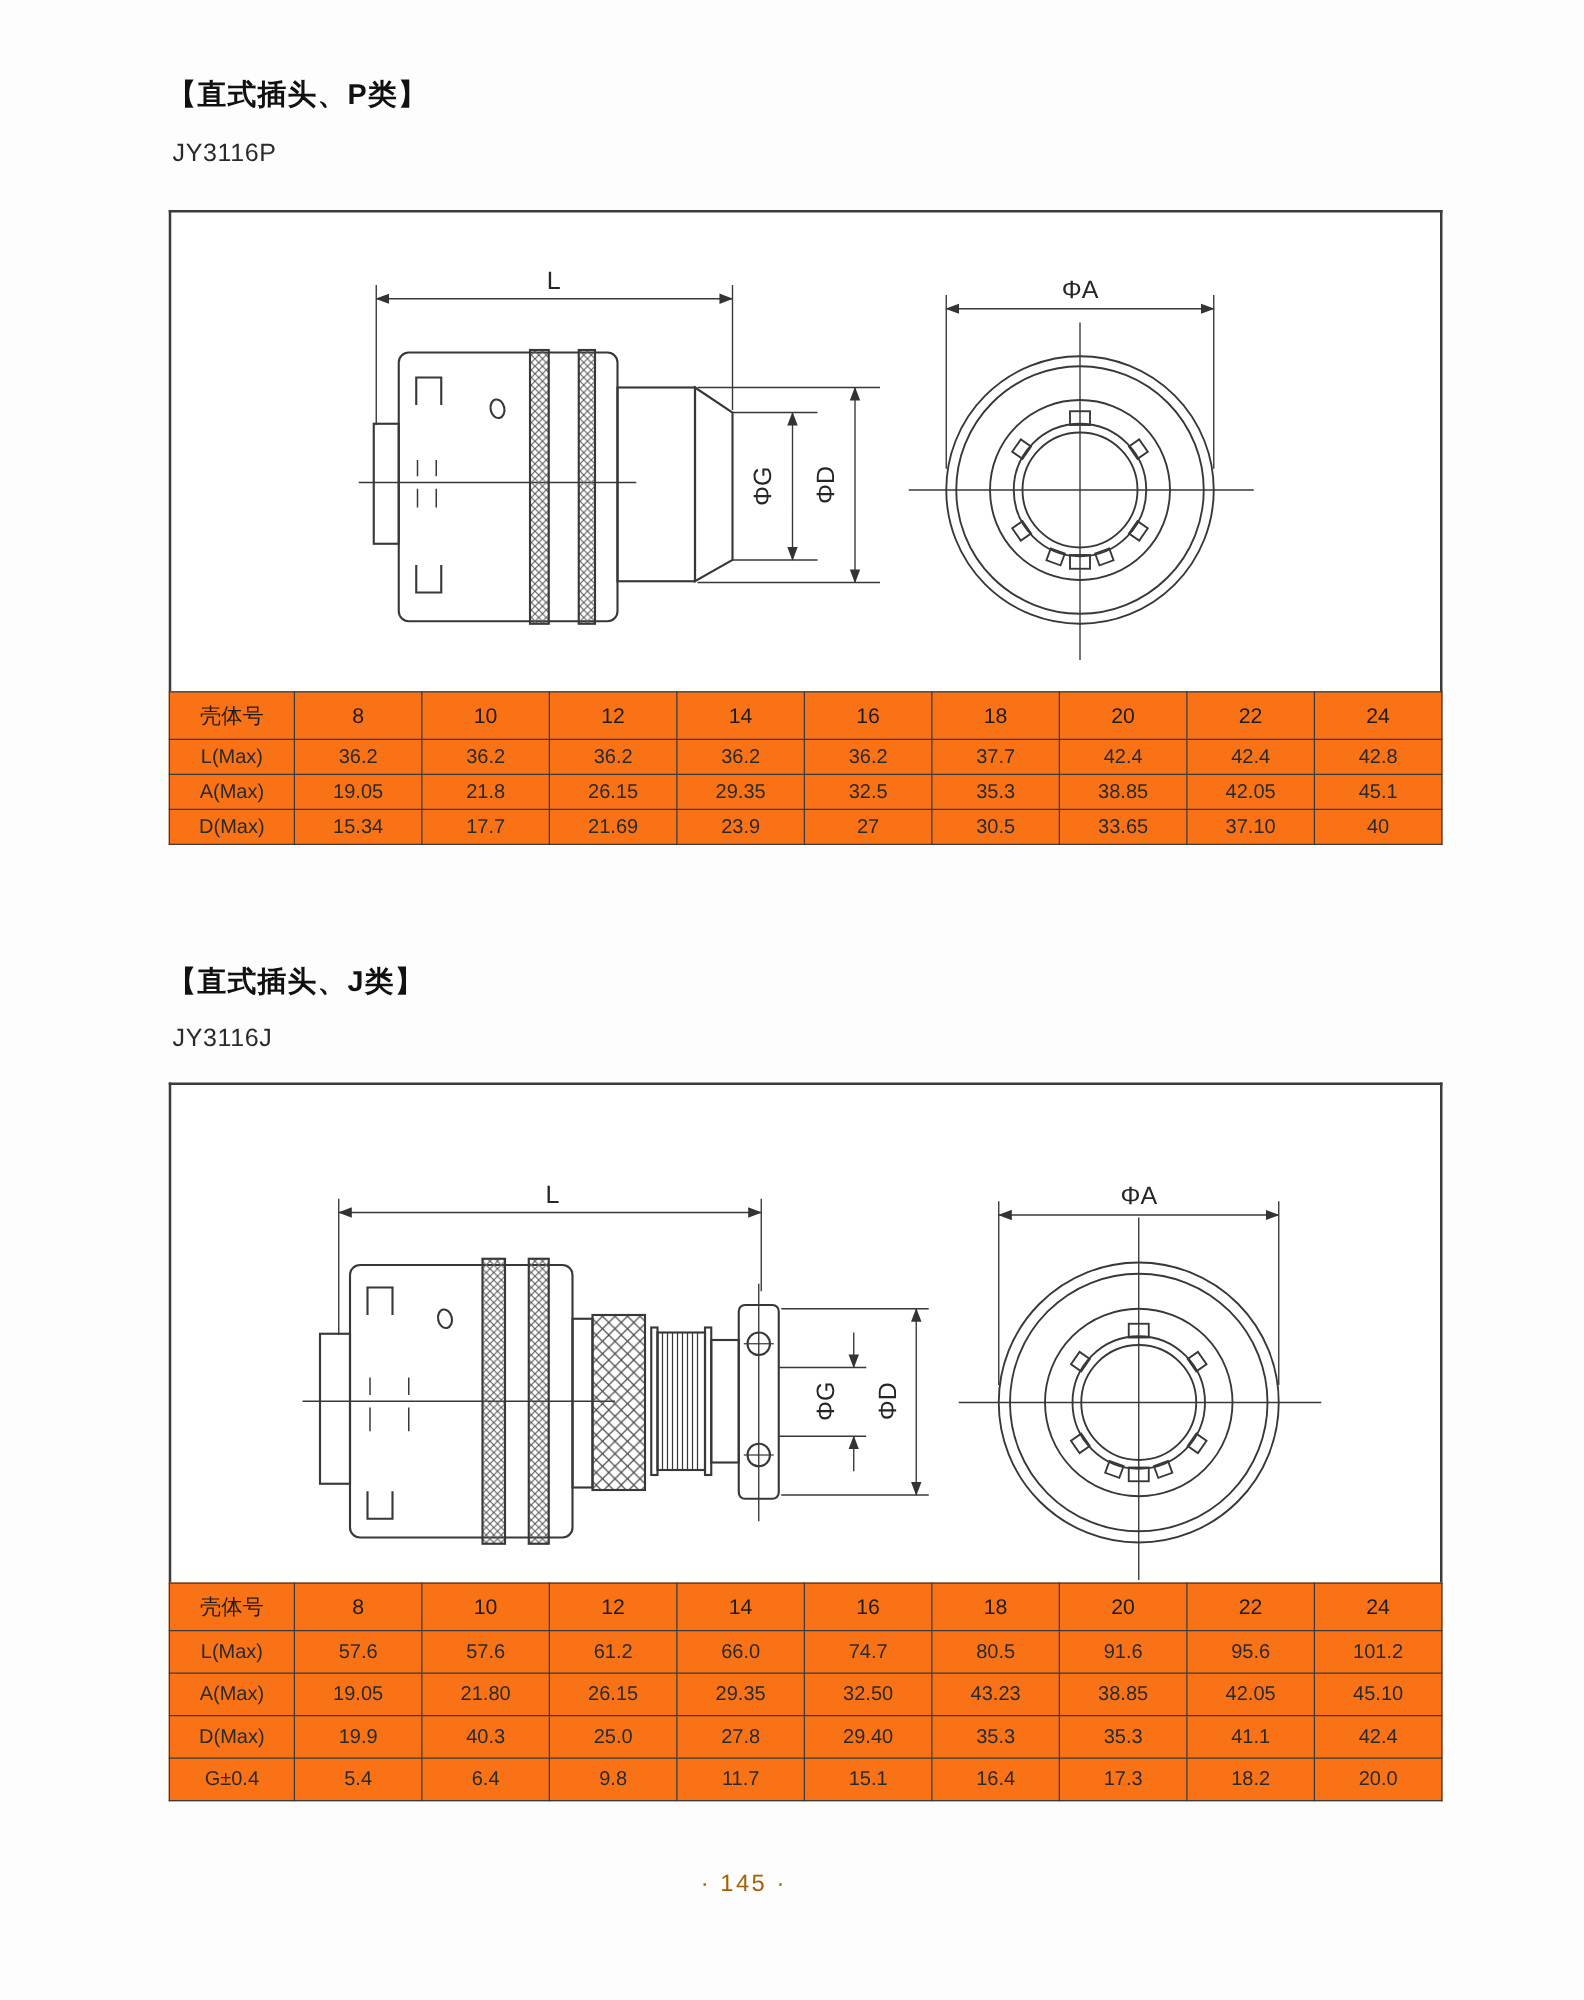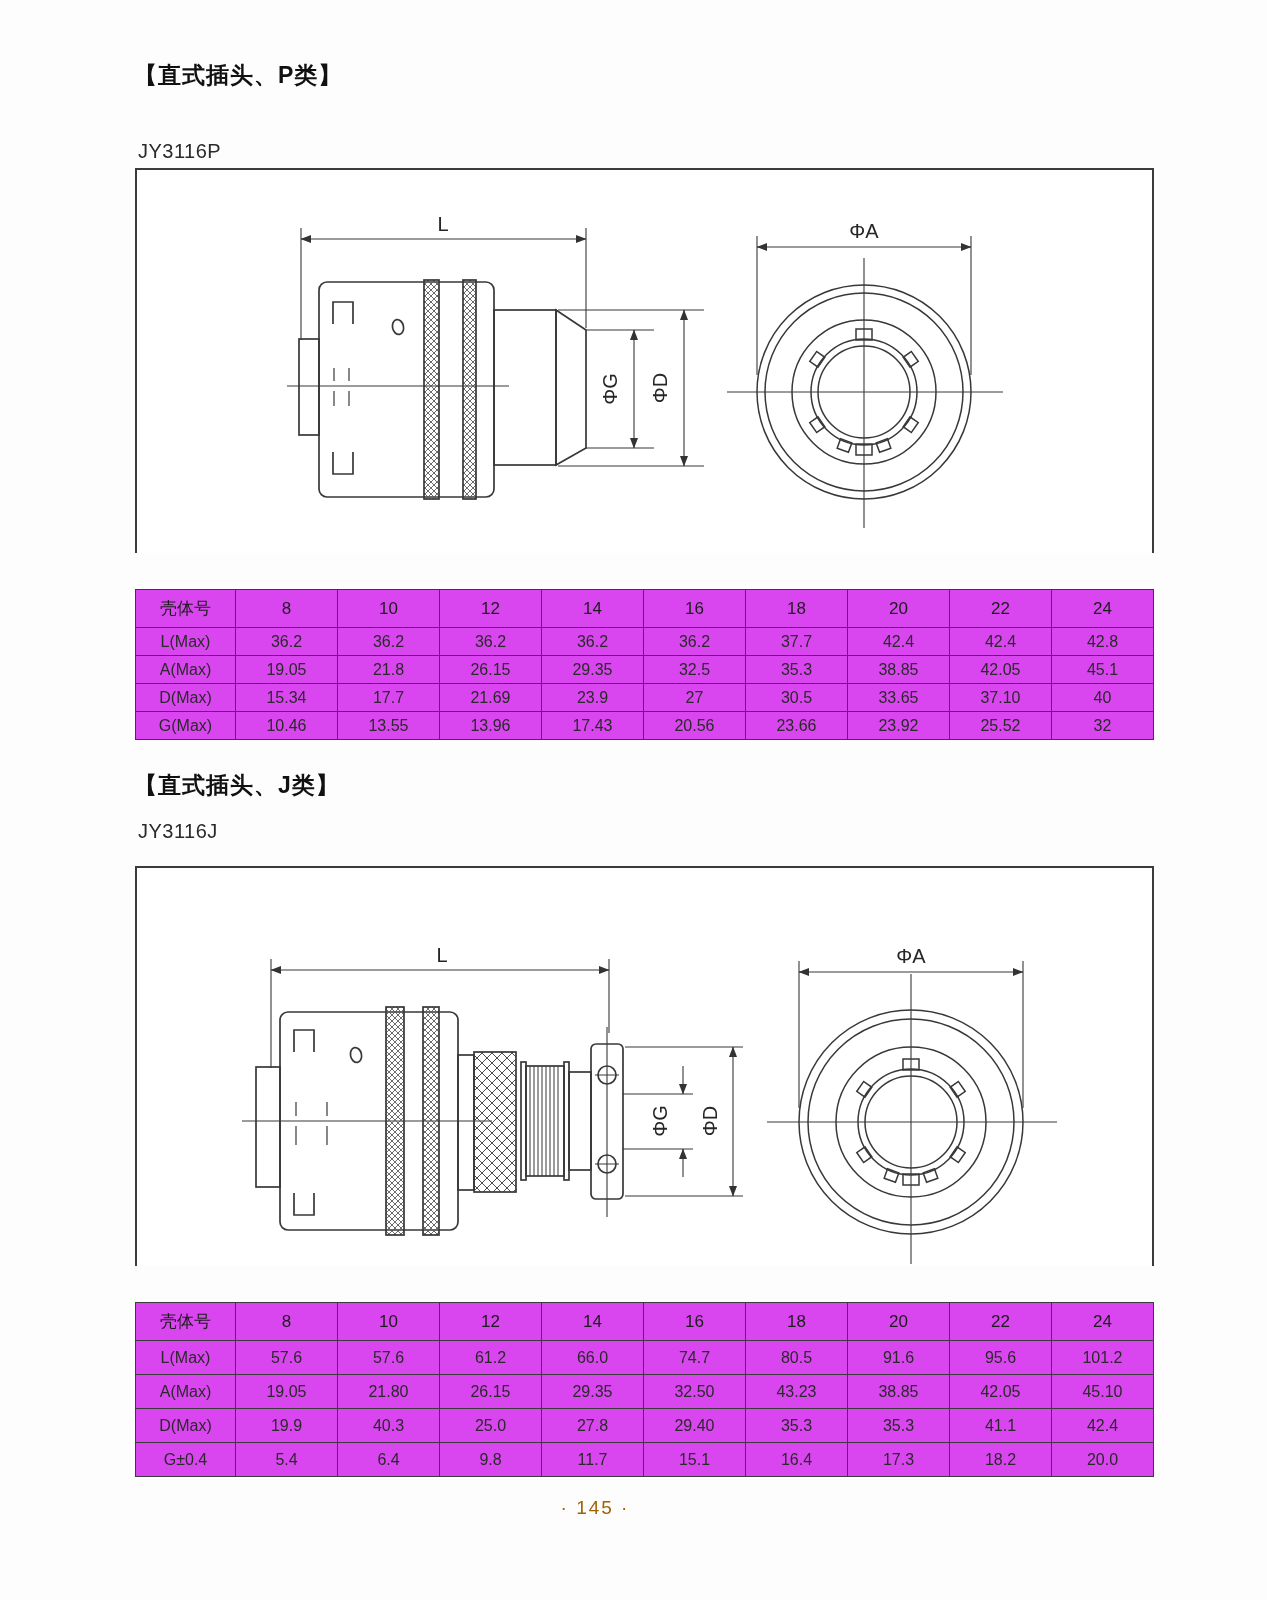--- a/index.html
+++ b/index.html
@@ -6,36 +6,36 @@
   .page {
     position:relative; width:1267px; height:1600px; margin:0 auto;
     background:#fdfdfd; font-family:"Liberation Sans","DejaVu Sans",sans-serif;
     color:#222; overflow:hidden;
   }
   .sec-title { position:absolute; left:134px; font-size:23px; font-weight:bold; letter-spacing:1px; color:#111; }
   .model { position:absolute; left:138px; font-size:20px; color:#2a2a2a; letter-spacing:0.5px; }
   .block { position:absolute; left:135px; width:1019px; }
   .figure { border:2px solid #3b3b3b; border-bottom:none; background:#fff; box-sizing:border-box; }
   .figure svg { display:block; }
-  table { border-collapse:collapse; width:1019px; table-layout:fixed; background:#d946ef;margin-top:36px; }
+  table { border-collapse:collapse; width:1019px; table-layout:fixed; background:#f97316; }
   th, td { border:1.7px solid #3b3b3b; text-align:center; vertical-align:middle; font-weight:normal; padding:0; }
   th { font-size:17px; color:#1c1c1c; }
   td { font-size:16px; color:#2a2a2a; }
   td.rl { font-size:16px; }
   .t1 th { height:37px; } .t1 td { height:27px; }
   .t2 th { height:37px; } .t2 td { height:33px; }
   .pageno { position:absolute; top:1497px; left:495px; width:200px; text-align:center; font-size:19px; color:#a16207; letter-spacing:2px; }
 </style>
 </head>
 <body>
 
 <div class="page">
 
   <div class="sec-title" style="top:60px;">【直式插头、P类】</div>
-  <div class="model" style="top:112px;margin-top:28px;">JY3116P</div>
+  <div class="model" style="top:112px;">JY3116P</div>
 
   <div class="block" style="top:168px;">
     <div class="figure" style="height:385px;">
       <svg viewBox="0 0 1015 383" width="1015" height="383">
         <defs>
           <marker id="arrA" viewBox="0 0 10 10" refX="9.5" refY="5" markerWidth="10" markerHeight="10" orient="auto-start-reverse">
               <path d="M0 1.2 L10 5 L0 8.8 Z" fill="#333" stroke="none"></path>
             </marker>
           <pattern id="knA" width="6" height="6" patternUnits="userSpaceOnUse">
               <path d="M0 0 L6 6 M6 0 L0 6" stroke="#5a5a5a" stroke-width="0.9" fill="none"></path>
@@ -156,32 +156,20 @@
         <td class="rl">D(Max)</td>
         <td>15.34</td>
         <td>17.7</td>
         <td>21.69</td>
         <td>23.9</td>
         <td>27</td>
         <td>30.5</td>
         <td>33.65</td>
         <td>37.10</td>
         <td>40</td>
-      </tr>
-      <tr>
-        <td class="rl">G(Max)</td>
-        <td>10.46</td>
-        <td>13.55</td>
-        <td>13.96</td>
-        <td>17.43</td>
-        <td>20.56</td>
-        <td>23.66</td>
-        <td>23.92</td>
-        <td>25.52</td>
-        <td>32</td>
       </tr>
     </tbody>
       </table>
   </div>
 
   <div class="sec-title" style="top:770px;">【直式插头、J类】</div>
   <div class="model" style="top:820px;">JY3116J</div>
 
   <div class="block" style="top:866px;">
     <div class="figure" style="height:400px;">

